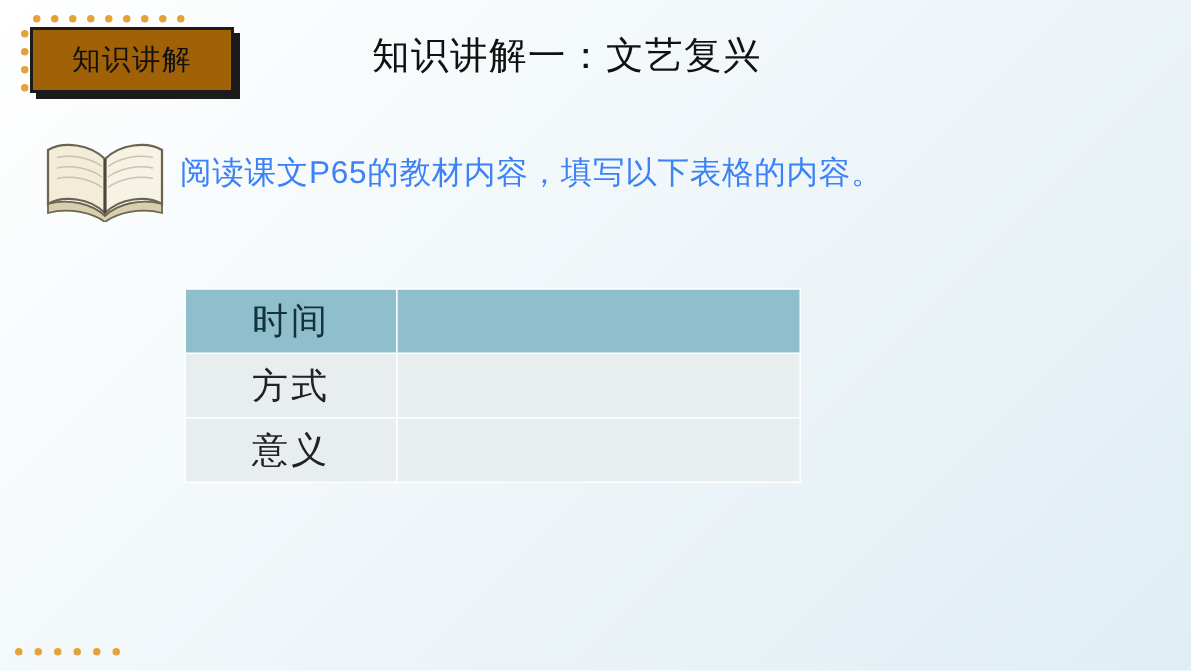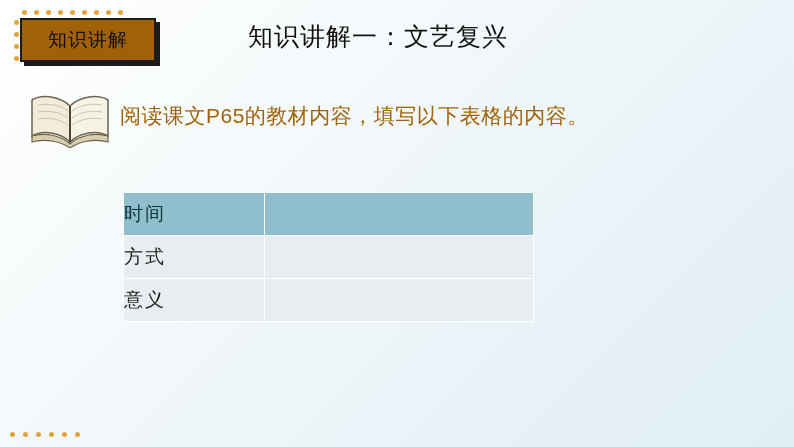--- a/index.html
+++ b/index.html
@@ -95,21 +95,21 @@
   }
 
   
   .instruction {
     position: absolute;
     left: 120px;
     top: 100px;
     width: 540px;
     font-size: 21px;
     line-height: 1.55;
-    color: #a16207;
+    color: #3b82f6;
     letter-spacing: 0.5px;
   }
 
   
   .table-wrap {
     position: absolute;
     left: 123px;
     top: 192px;
     width: 408px;
   }
@@ -120,21 +120,22 @@
   }
   table.info-table td {
     height: 42px;
     border: 1px solid #ffffff;
     padding: 0;
     vertical-align: middle;
   }
   td.label-cell {
     width: 140px;
     background: #e8eef0;
-    font-size: 19px;
+    text-align: center;
+    font-size: 24px;
     color: #222222;
     letter-spacing: 2px;
   }
   td.value-cell {
     width: 268px;
     background: #e8eef0;
   }
   tr.header-row td.label-cell,
   tr.header-row td.value-cell {
     background: #8fbfcc;

